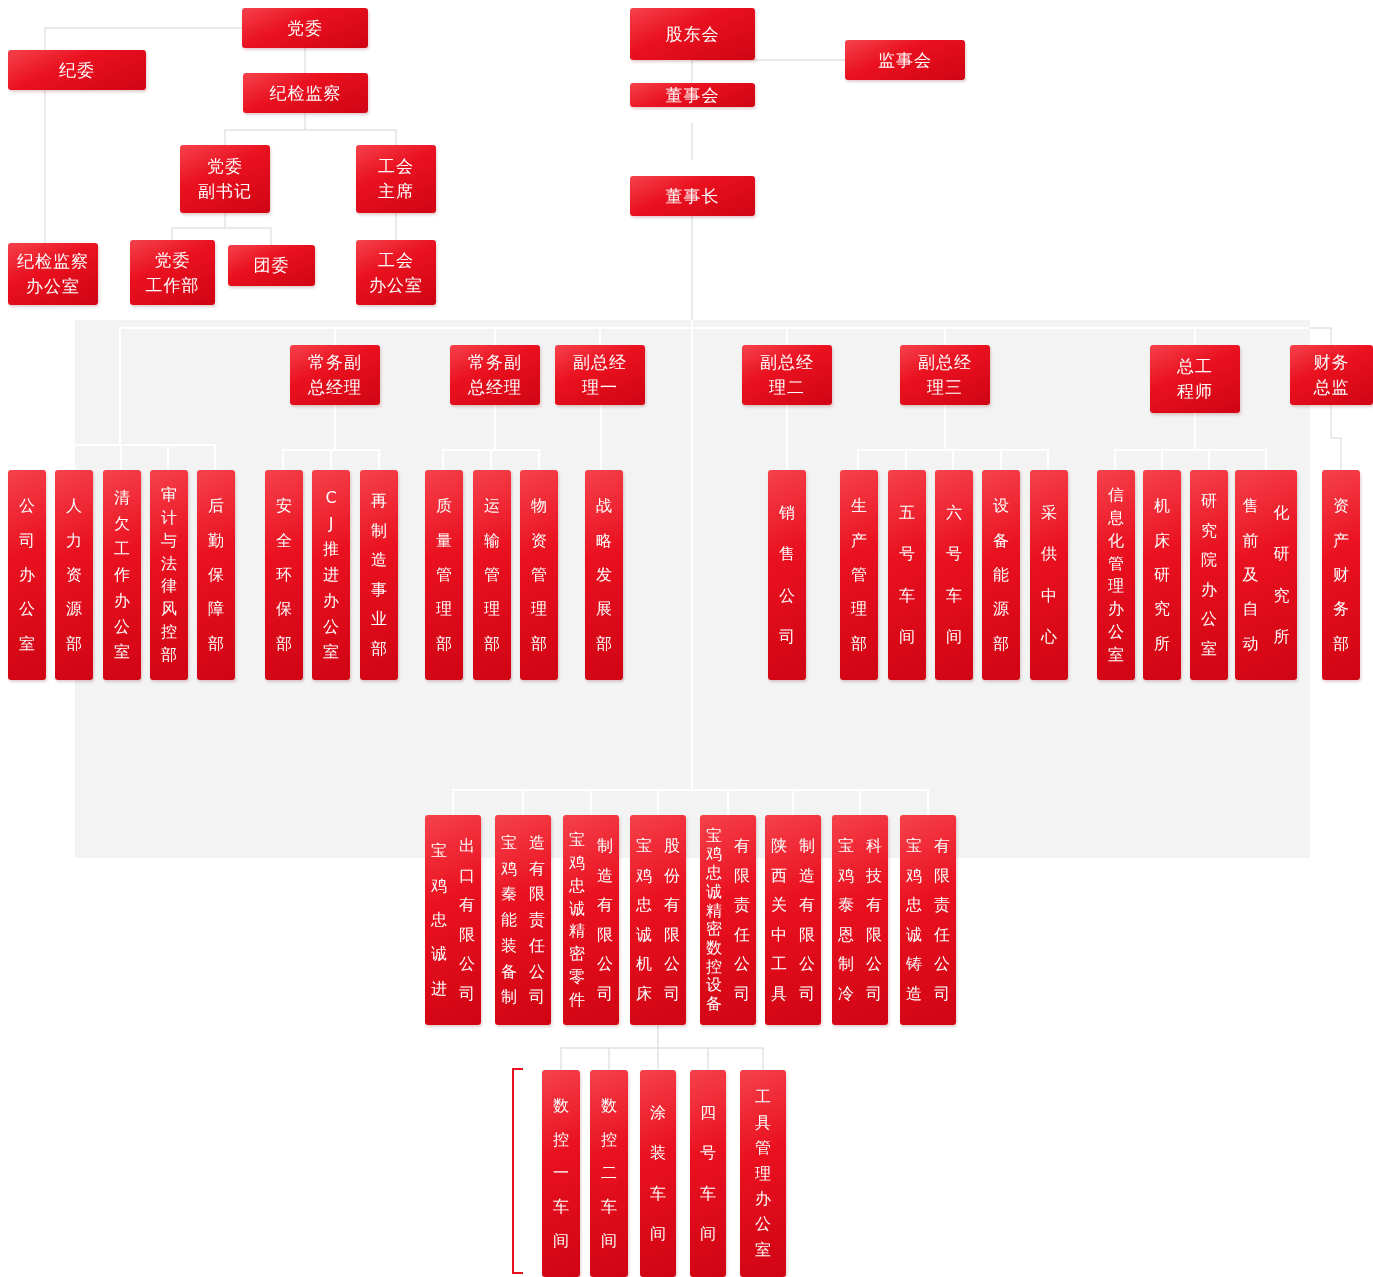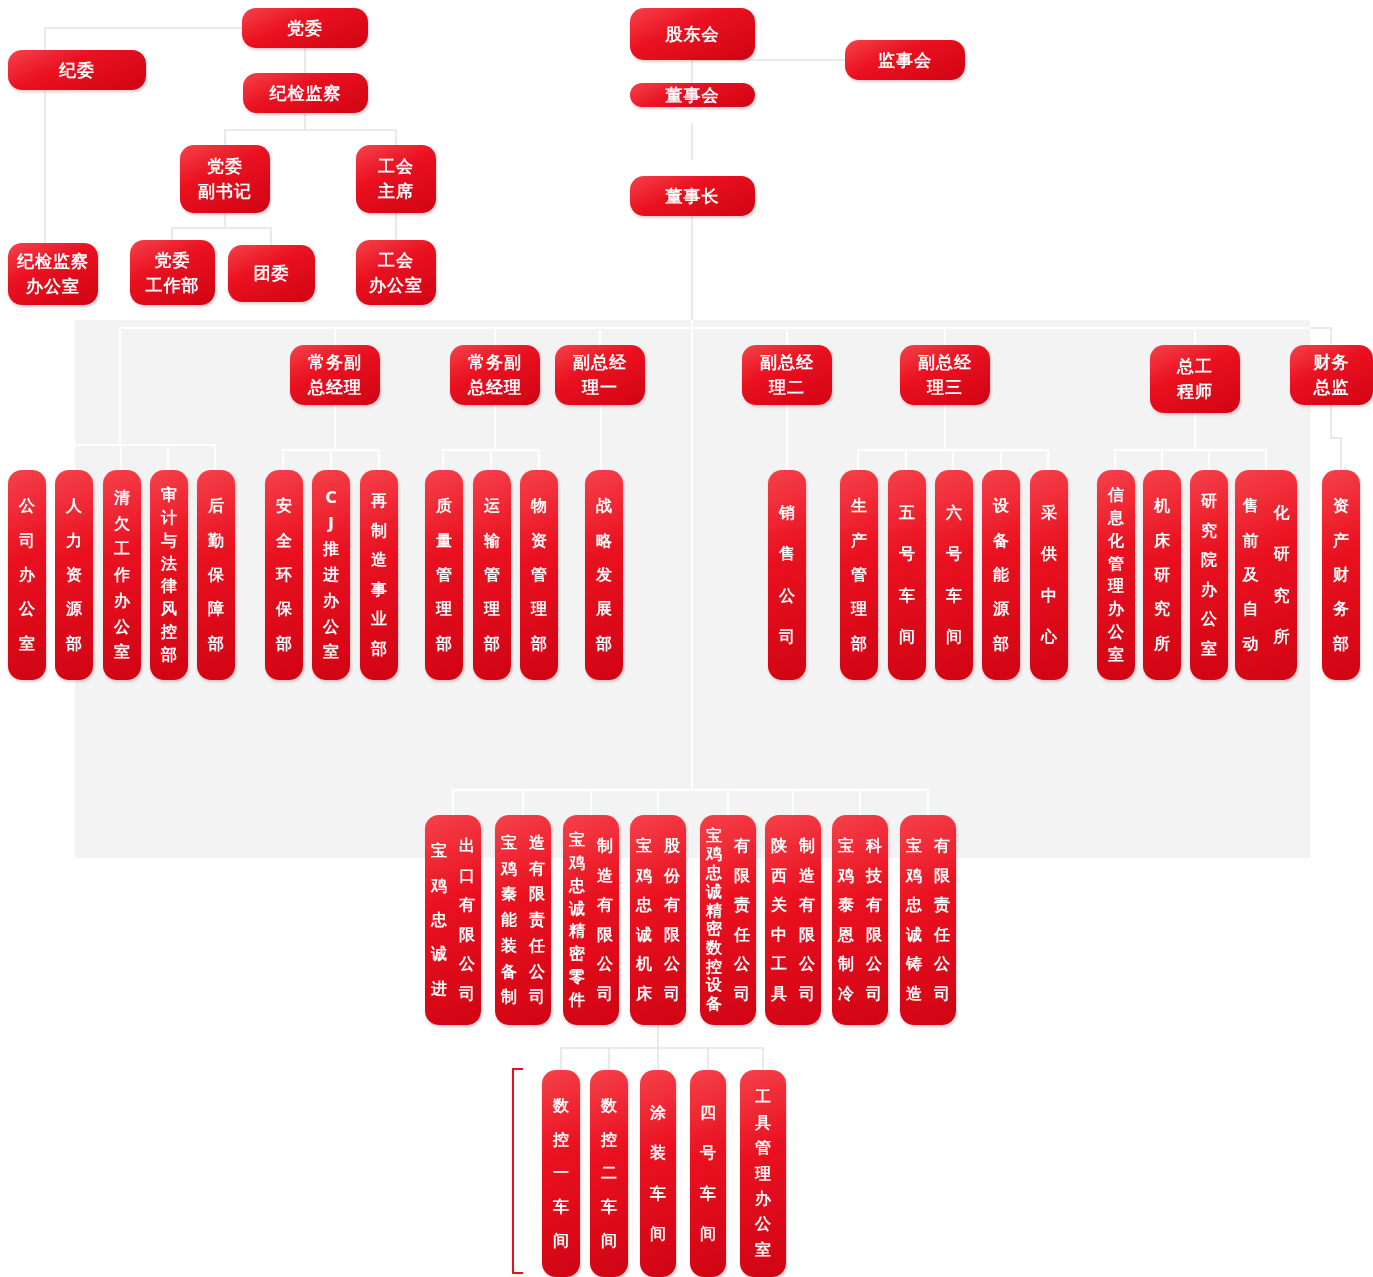--- a/index.html
+++ b/index.html
@@ -1,21 +1,21 @@
 <!DOCTYPE html>
 <html><head>
 <meta charset="utf-8">
 <style>
   *{margin:0;padding:0;box-sizing:border-box}
   html,body{background:#fff;font-family:"DejaVu Sans","Liberation Sans",sans-serif}
   .canvas{position:relative;width:1373px;height:1277px;background:#fff;overflow:hidden}
   .panel{position:absolute;left:75px;top:320px;width:1235px;height:538px;background:#f3f3f3}
   svg.connectors{position:absolute;left:0;top:0;z-index:1}
   .node{position:absolute;z-index:2;background:linear-gradient(155deg,#f5424b 0%,#ea1120 40%,#d00413 100%);
-        color:#fff;font-weight:bold;border-radius:14px;display:flex;align-items:center;justify-content:center;
+        color:#fff;font-weight:normal;border-radius:3px;display:flex;align-items:center;justify-content:center;
         text-align:center;box-shadow:1px 2px 3px rgba(120,0,10,.2)}
   .h .lbl{white-space:pre-line;font-size:17px;line-height:1.45;letter-spacing:1px}
   .vchars{display:flex;flex-direction:column;justify-content:space-evenly;align-items:center;
           height:100%;flex:1;font-size:16px;padding:10px 0}
   .vchars span{display:block;line-height:1}
   .cols{flex-direction:row}
   .bracket{position:absolute;z-index:3;width:11px;height:206px;border:2px solid #e8101f}
   .bracket.left{border-right:none}
 </style>
 </head>
@@ -89,21 +89,21 @@
 主席</span>
     </div>
   <div class="node h" style="left:8px;top:243px;width:90px;height:62px">
       <span class="lbl">纪检监察
 办公室</span>
     </div>
   <div class="node h" style="left:130px;top:240px;width:85px;height:65px">
       <span class="lbl">党委
 工作部</span>
     </div>
-  <div class="node h" style="left:228px;top:245px;width:87px;height:57px">
+  <div class="node h" style="left:228px;top:245px;width:87px;height:41px">
       <span class="lbl">团委</span>
     </div>
   <div class="node h" style="left:356px;top:240px;width:80px;height:65px">
       <span class="lbl">工会
 办公室</span>
     </div>
 
   <div class="node h" style="left:630px;top:8px;width:125px;height:52px">
       <span class="lbl">股东会</span>
     </div>

